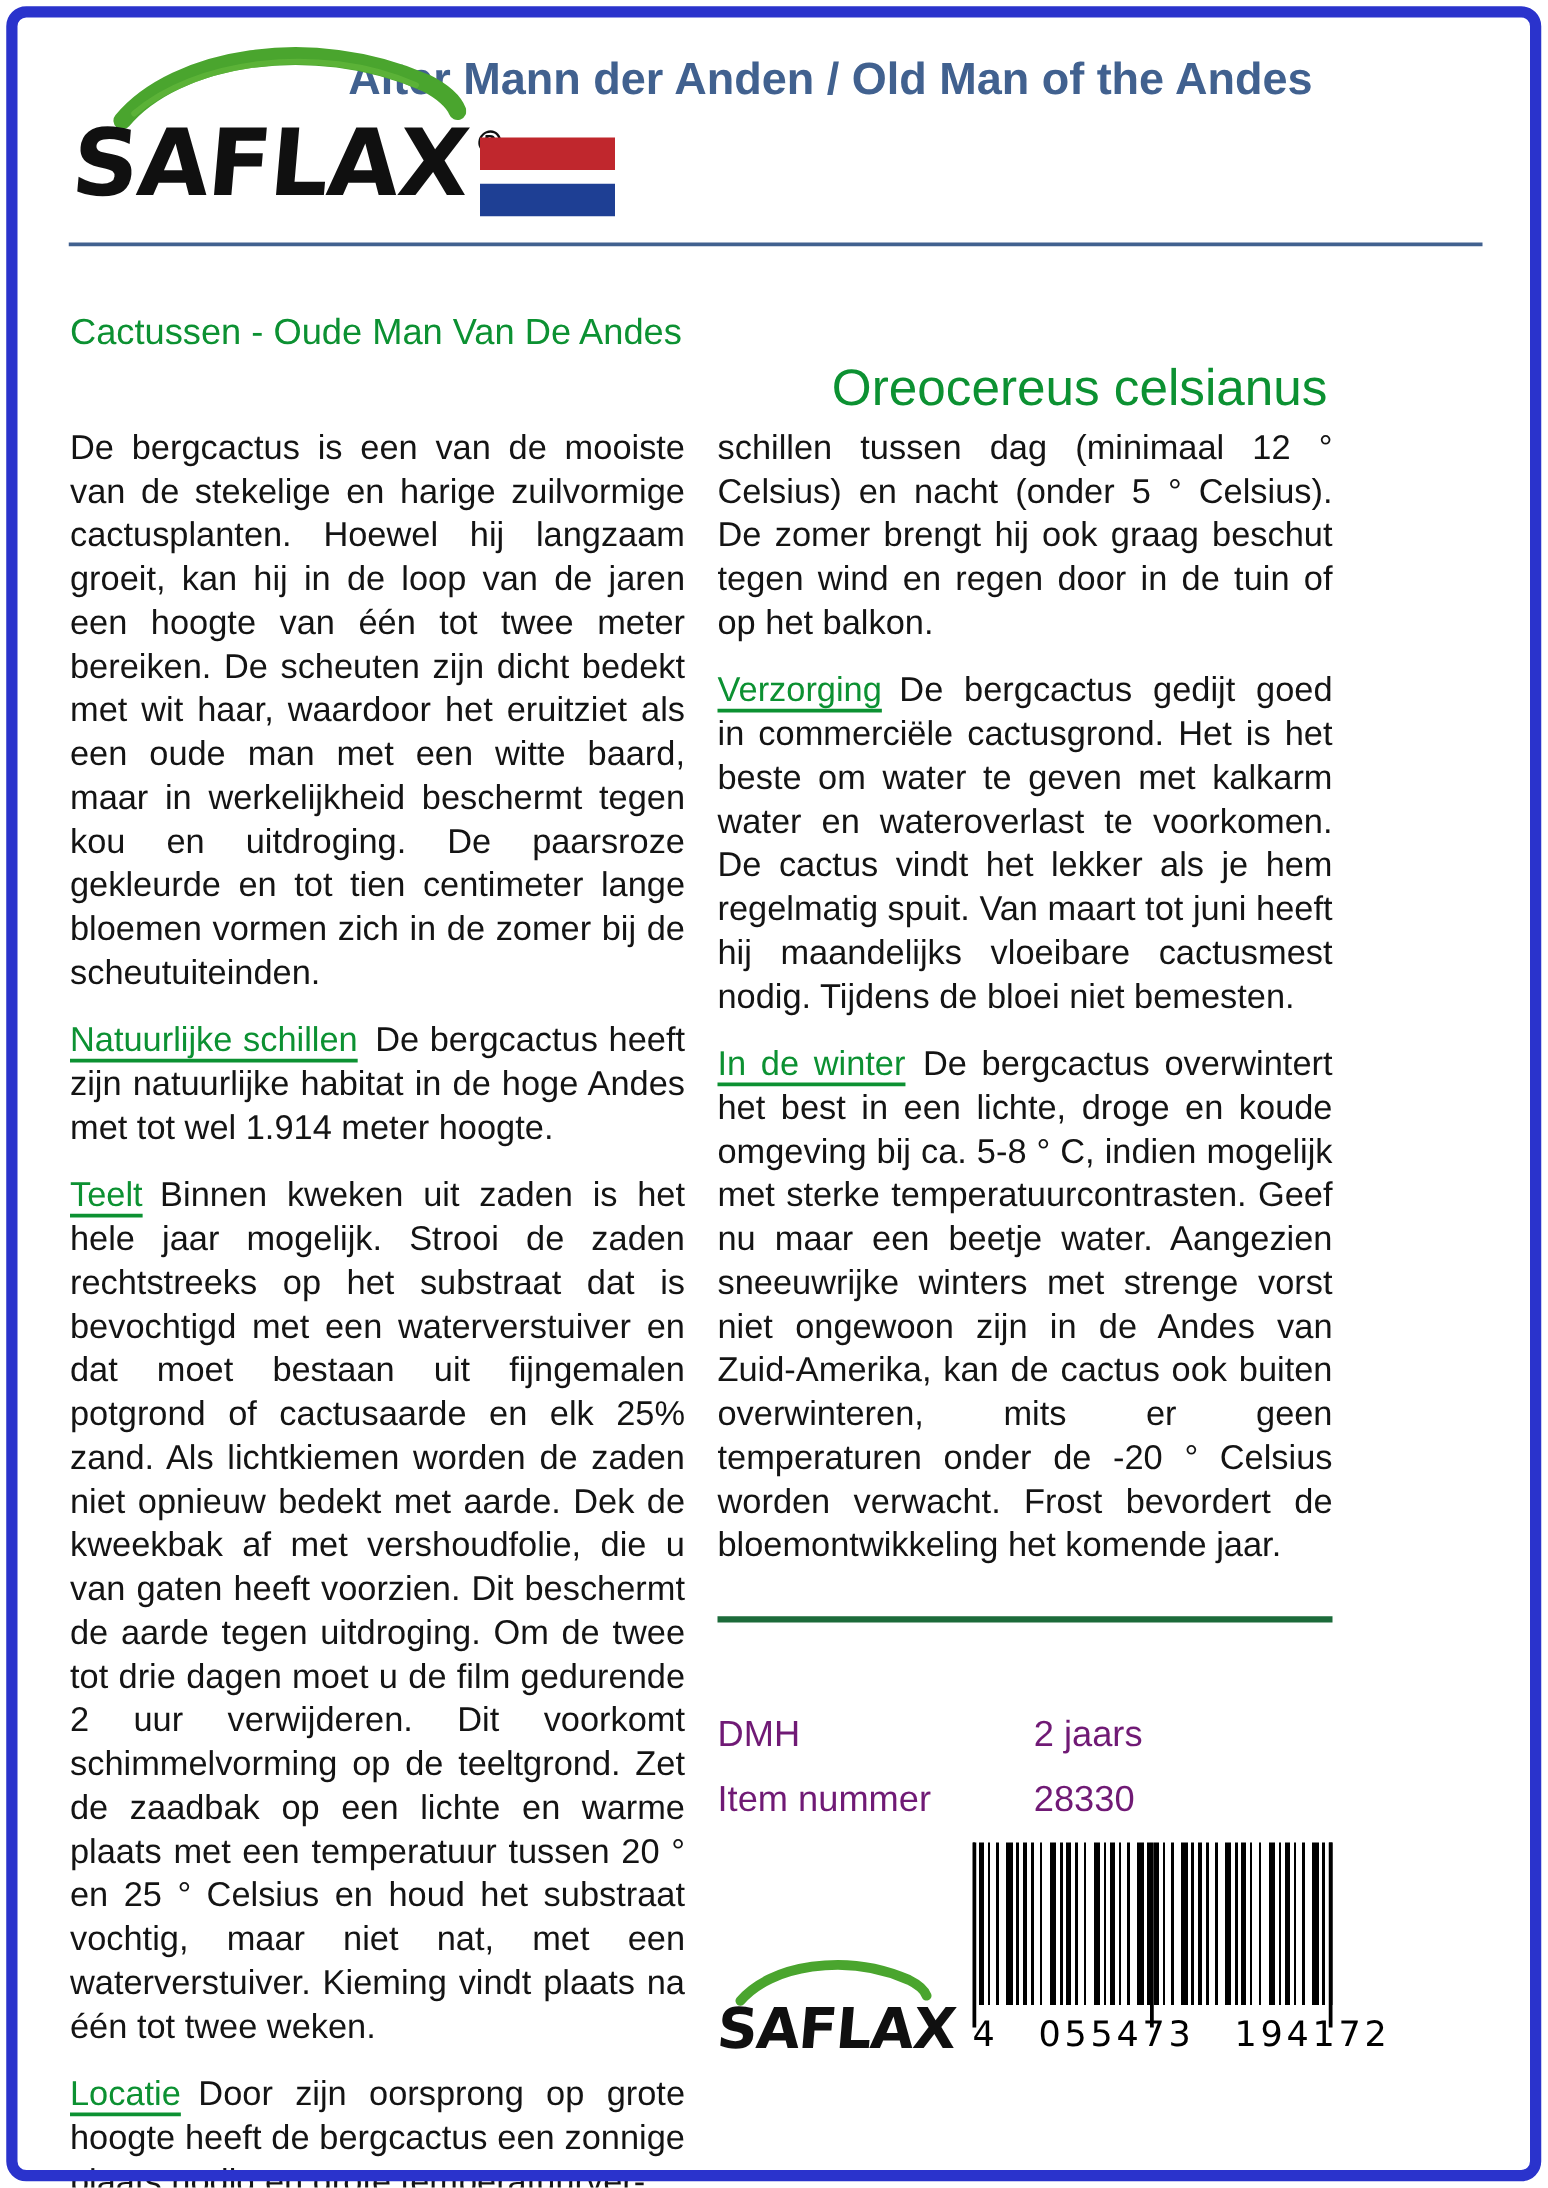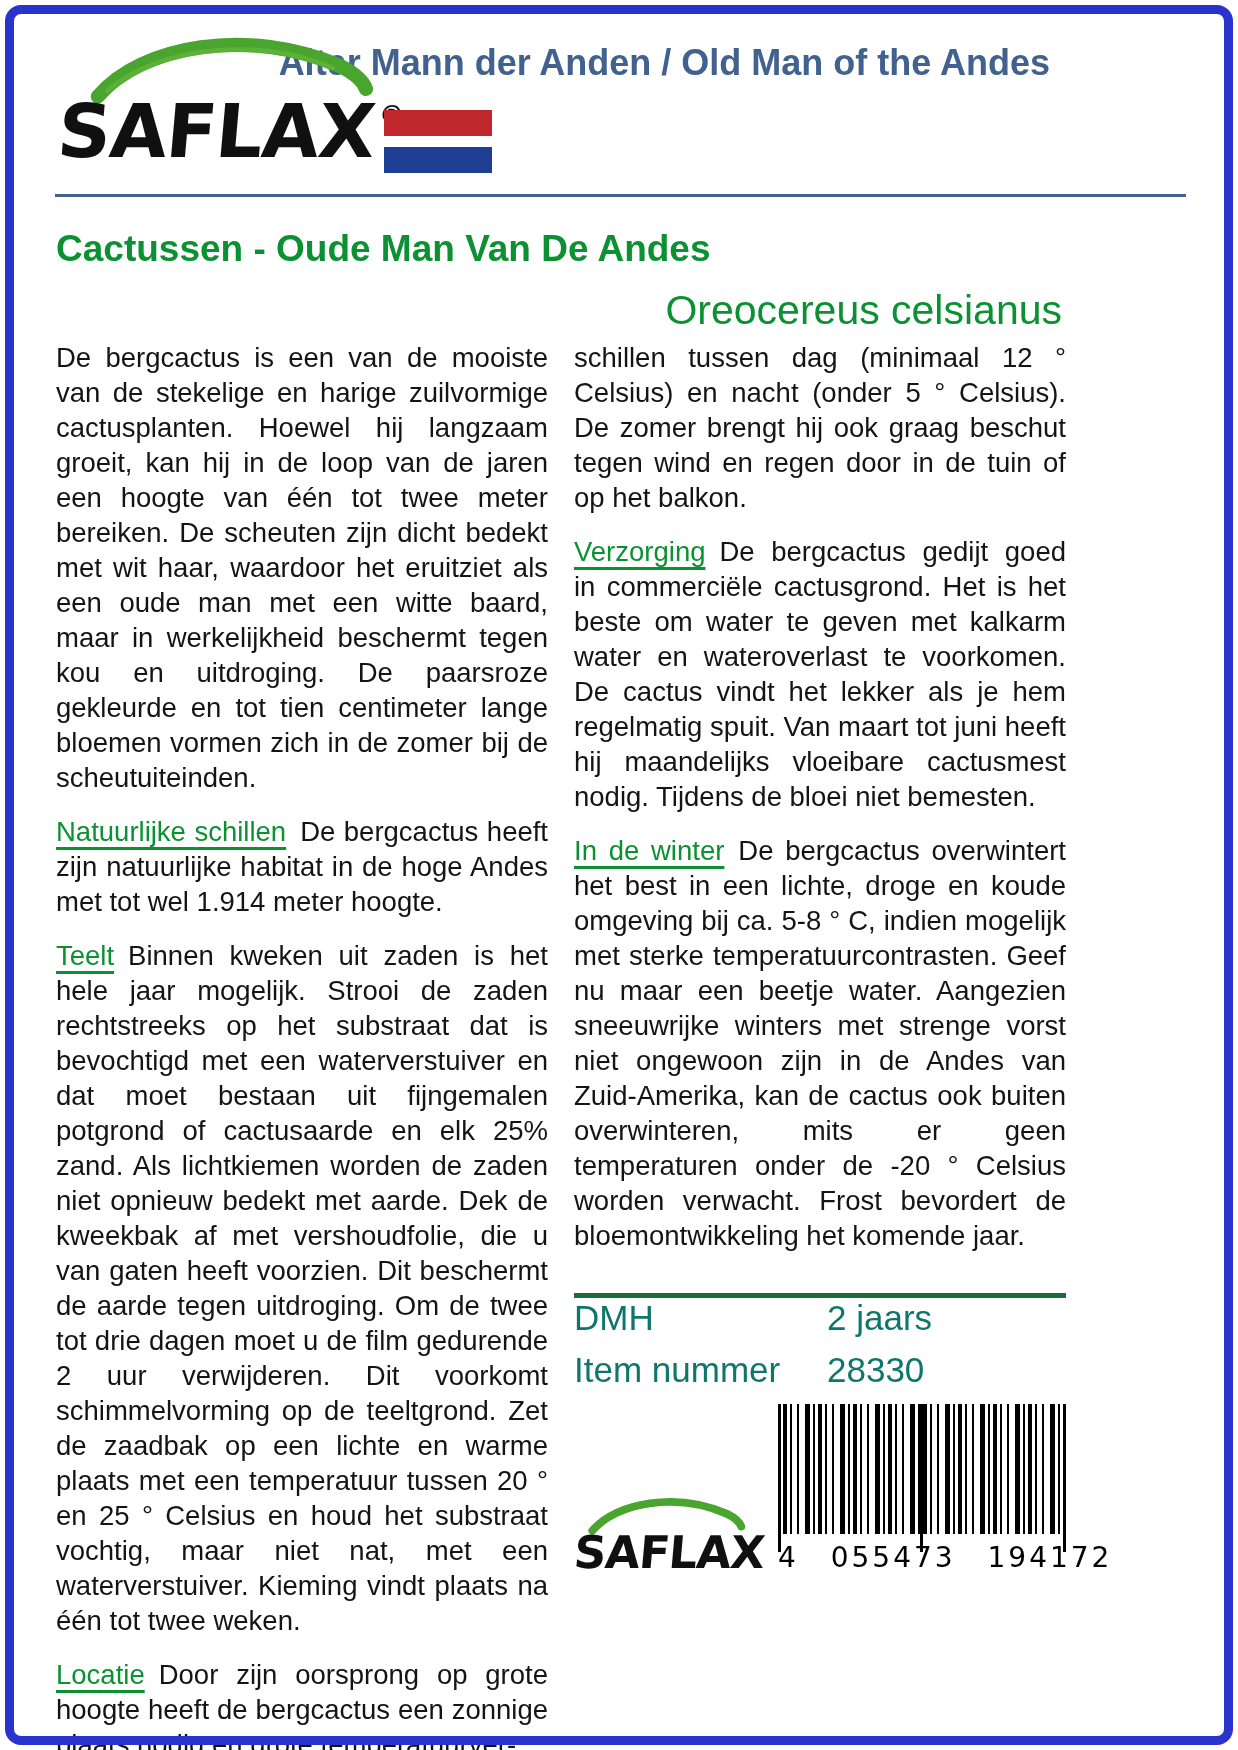--- a/index.html
+++ b/index.html
@@ -46,22 +46,22 @@
   .reg { font-size: 25px; vertical-align: 34px; margin-left: 3px; font-weight: bold; }
   .flag { position: absolute; left: 384px; top: 110px; width: 108px; }
   .flag .red  { height: 26px; background: var(--flag-red); }
   .flag .gap  { height: 11px; }
   .flag .blue { height: 26px; background: var(--flag-blue); }
   .header-rule {
     position: absolute; top: 194px; left: 55px; right: 52px;
     height: 3px; background: var(--header-blue);
   }
   .title {
-    position: absolute; top: 228px; left: 56px; margin: 0;
-    font-size: 37px; font-weight: bold;
+    position: absolute; top: 250px; left: 56px; margin: 0;
+    font-size: 29px; font-weight: normal;
     color: var(--accent-green);
     white-space: nowrap;
   }
   .species {
     position: absolute; top: 287px; right: 176px;
     font-size: 41px; color: var(--accent-green);
     white-space: nowrap;
   }
   .columns {
     position: absolute; top: 340px; left: 56px;
@@ -74,21 +74,21 @@
   }
   .col p { margin: 0 0 19px; }
   .sec-head {
     color: var(--accent-green); font-weight: normal;
     text-decoration: underline;
     text-decoration-thickness: 3px;
     text-underline-offset: 6px;
     margin-right: 14px;
   }
   .green-rule { height: 5px; background: var(--rule-green); margin-top: 40px; }
-  .details { font-size: 35px; color: #0f766e; }
+  .details { margin-top: 70px; font-size: 29px; color: #701a75; }
   .detail-row { display: flex; line-height: 40px; margin-bottom: 12px; }
   .dlabel { width: 253px; }
   .footer-row {
     margin-top: 14px; display: flex;
     justify-content: space-between; align-items: flex-end;
   }
   .logo-small { width: 190px; }
   .logo-small svg { display: block; width: 160px; height: 40px; margin-left: 12px; }
   .logo-word-sm {
     font-family: "DejaVu Sans", sans-serif;

